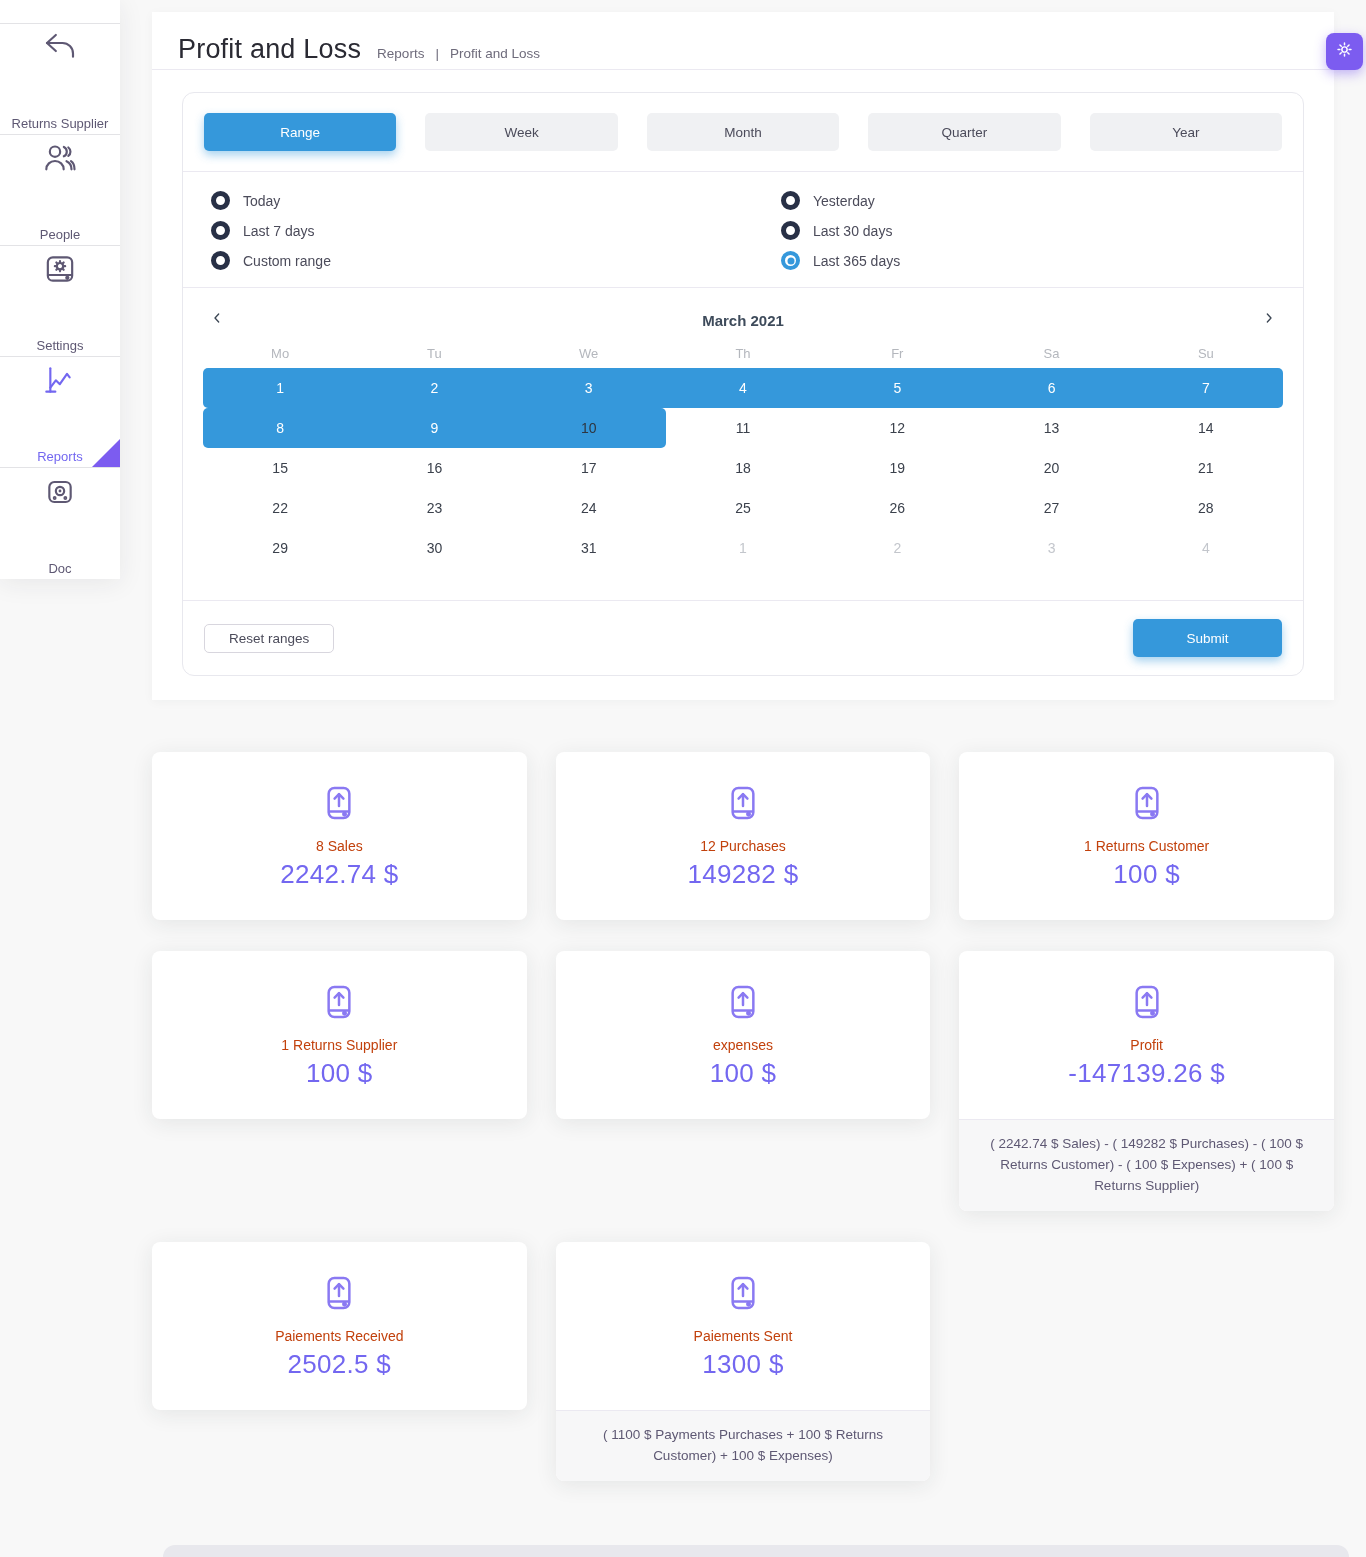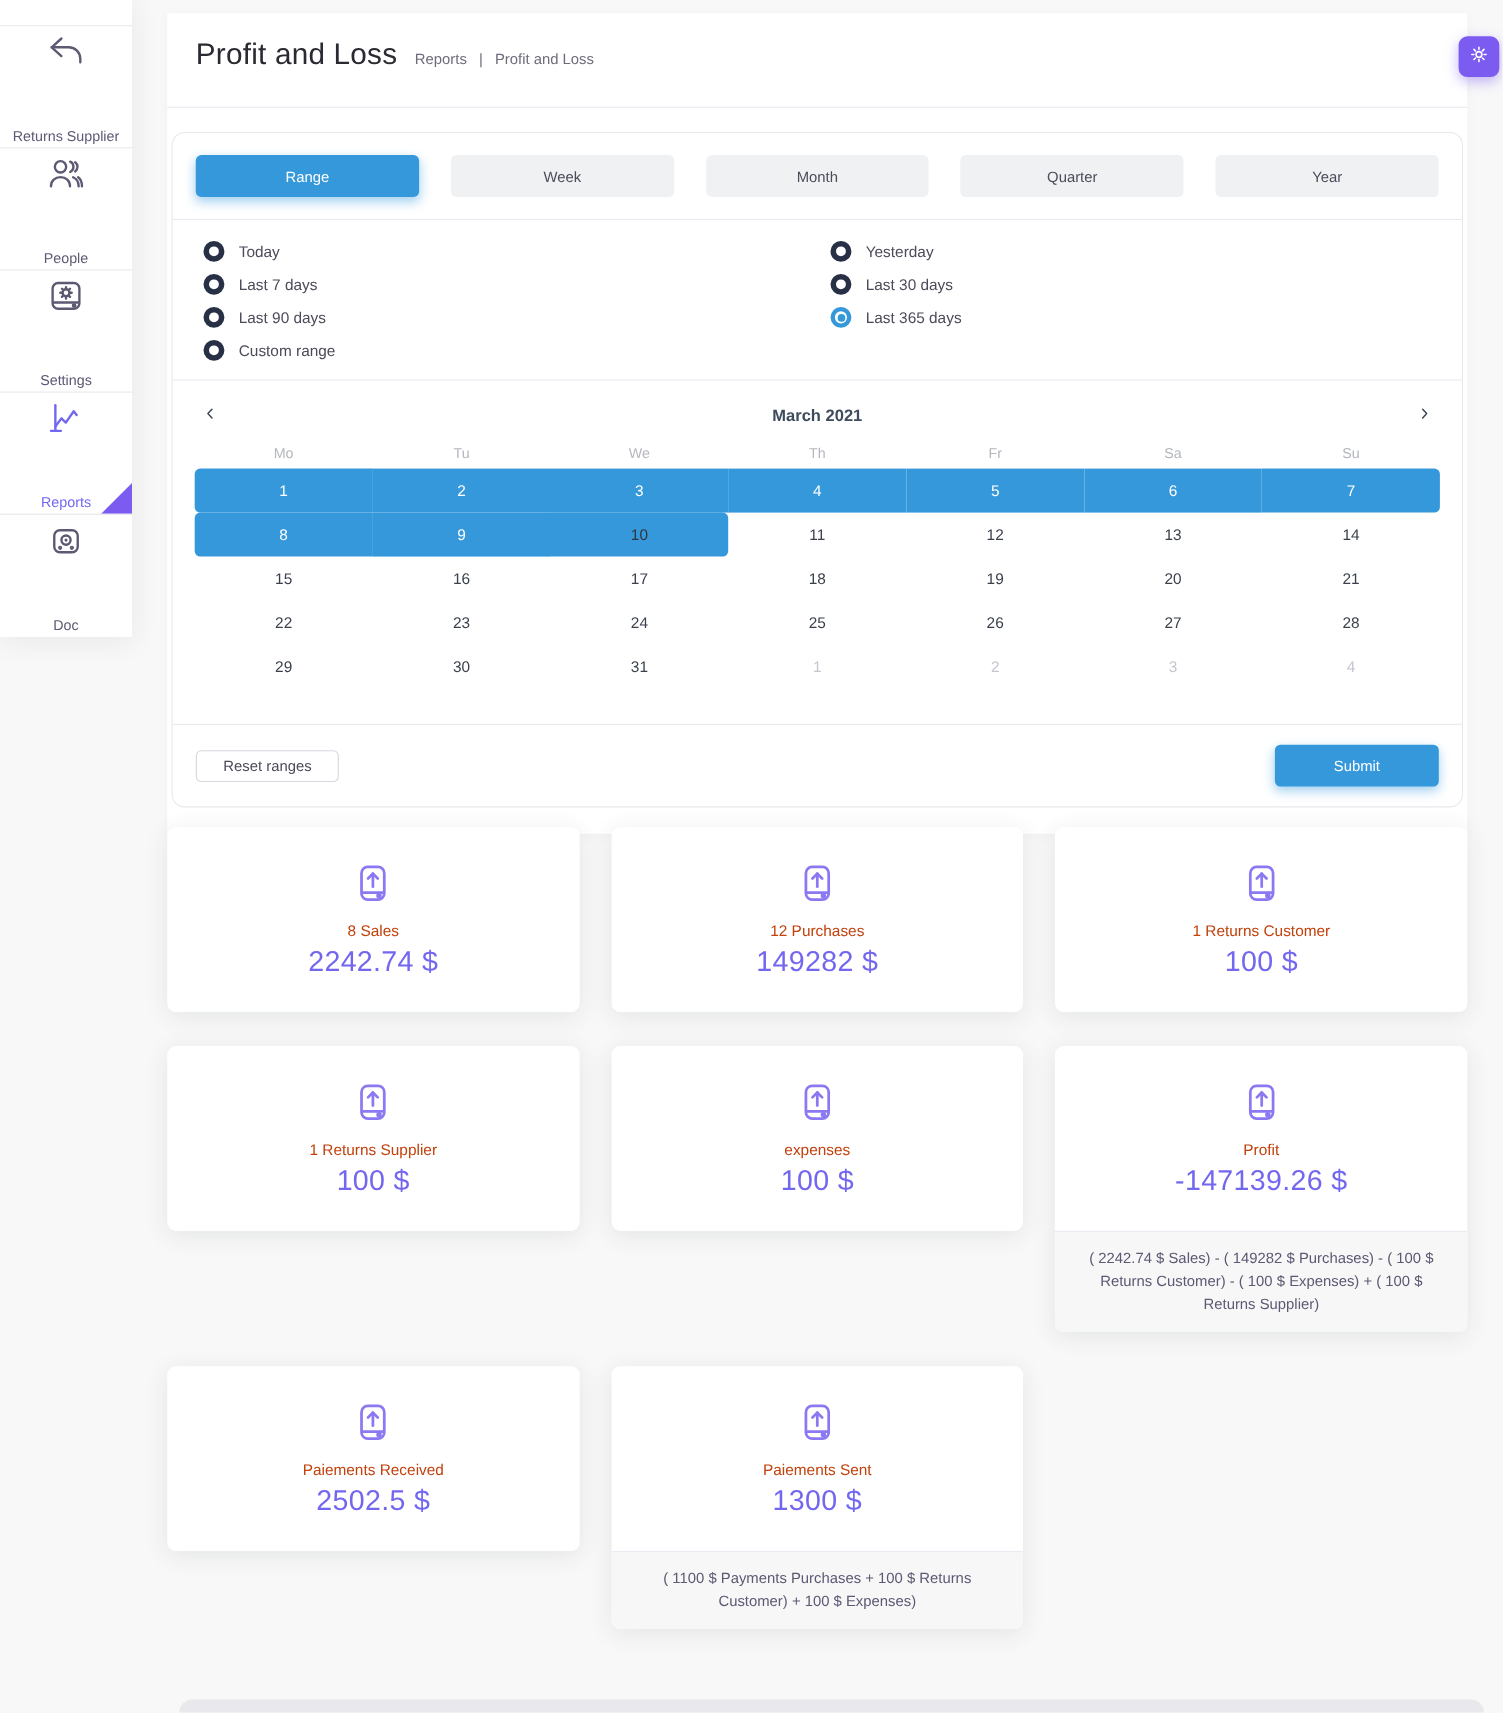--- a/index.html
+++ b/index.html
@@ -20,33 +20,33 @@
                    stroke-width:1.3; stroke-linecap:round; stroke-linejoin:round; }
   .side-label { font-size:13px; color:#5e5873; text-align:center; line-height:1.15;margin-top:40px; }
   .side-item.active .side-label, .side-item.active .side-icon { color:#7367f0; }
   .side-item.active .corner { position:absolute; right:0; bottom:0; width:0; height:0;
       border-style:solid; border-width:0 0 28px 28px;
       border-color:transparent transparent #7c5cf0 transparent; }
 
   
   .main-panel { position:absolute; left:152px; top:12px; width:1182px; background:#fff;
                 padding-bottom:24px; box-shadow:0 2px 10px rgba(34,41,47,.04); }
-  .hdr { display:flex; align-items:baseline; padding:22px 26px 32px; border-bottom:1px solid #ebe9f1; }
+  .hdr { display:flex; align-items:baseline; padding:22px 26px 4px; border-bottom:1px solid #ebe9f1; }
   .hdr-title { font-size:27px; color:#2a2a33; font-weight:500; letter-spacing:.2px; }
   .crumbs { margin-left:16px; font-size:13.5px; color:#6e6b7b; display:flex; gap:11px; align-items:center; }
   .crumb { cursor:pointer; }
   .crumb-sep { color:#6e6b7b; }
 
   .gear-btn { position:absolute; right:3px; top:33px; width:37px; height:37px; border-radius:8px;
               background:#7c5cf0; display:flex; align-items:center; justify-content:center;
               cursor:pointer; box-shadow:0 4px 12px rgba(124,92,240,.45); z-index:5; }
   .gear-btn svg { width:21px; height:21px; stroke:#fff; fill:none; stroke-width:1.7; stroke-linecap:round; }
 
   
-  .filter-card { margin:22px 4px 0; border:1px solid #e8e8ee; border-radius:12px; background:#fff; }
+  .filter-card { margin:22px 30px 0; border:1px solid #e8e8ee; border-radius:12px; background:#fff; }
   .tabs-row { display:flex; gap:29px; padding:20px 21px; border-bottom:1px solid #ebe9f1; }
   .tab { flex:1; height:38px; border:none; border-radius:5px; background:#f0f1f3; color:#4b4b5a;
          font-size:13.5px; font-weight:500; font-family:inherit; cursor:pointer; }
   .tab.active { background:#3598db; color:#fff; box-shadow:0 4px 10px rgba(53,152,219,.45); }
 
   .radio-zone { display:flex; padding:18px 28px 16px; border-bottom:1px solid #ebe9f1; }
   .radio-col { display:flex; flex-direction:column; gap:9px; }
   .radio-col.left { width:570px; }
   .radio-row { display:flex; align-items:center; gap:13px; height:21px; cursor:pointer; }
   .rb { width:19px; height:19px; border-radius:50%; border:5px solid #283046; background:#fff; flex:0 0 auto; }
@@ -190,24 +190,20 @@
 
       <div class="radio-zone">
         <div class="radio-col left" id="radio-col-0">
             <label class="radio-row">
               <span class="rb"></span>
               <span class="radio-label">Today</span>
             </label>
             <label class="radio-row">
               <span class="rb"></span>
               <span class="radio-label">Last 7 days</span>
-            </label>
-            <label class="radio-row">
-              <span class="rb"></span>
-              <span class="radio-label">Last 90 days</span>
             </label>
             <label class="radio-row">
               <span class="rb"></span>
               <span class="radio-label">Custom range</span>
             </label>
           </div>
         <div class="radio-col" id="radio-col-1">
             <label class="radio-row">
               <span class="rb"></span>
               <span class="radio-label">Yesterday</span>

